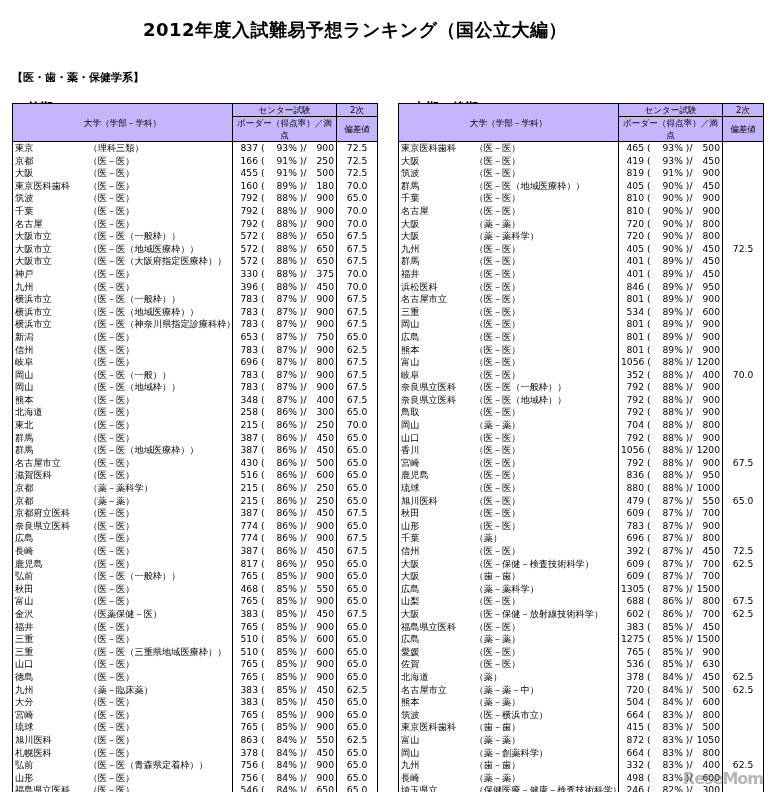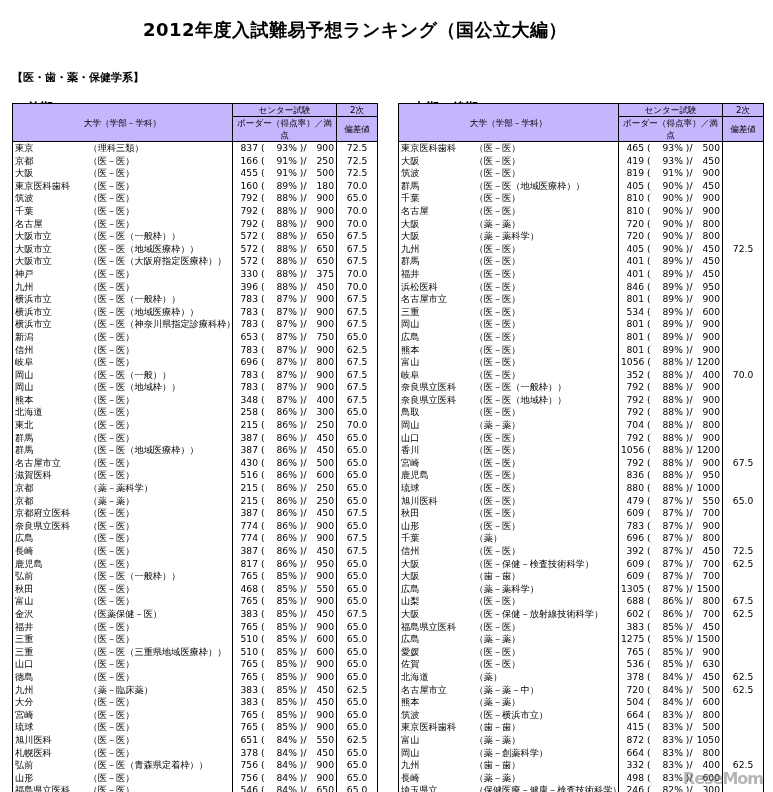--- a/index.html
+++ b/index.html
@@ -423,21 +423,21 @@
         <td class="uni">琉球</td>
         <td class="dept">（医－医）</td>
         <td class="score">765 (</td>
         <td class="rate">85% )/</td>
         <td class="max">900</td>
         <td class="dev">65.0</td>
       </tr>
       <tr>
         <td class="uni">旭川医科</td>
         <td class="dept">（医－医）</td>
-        <td class="score">651 (</td>
+        <td class="score">863 (</td>
         <td class="rate">84% )/</td>
         <td class="max">550</td>
         <td class="dev">62.5</td>
       </tr>
       <tr>
         <td class="uni">札幌医科</td>
         <td class="dept">（医－医）</td>
         <td class="score">378 (</td>
         <td class="rate">84% )/</td>
         <td class="max">450</td>

